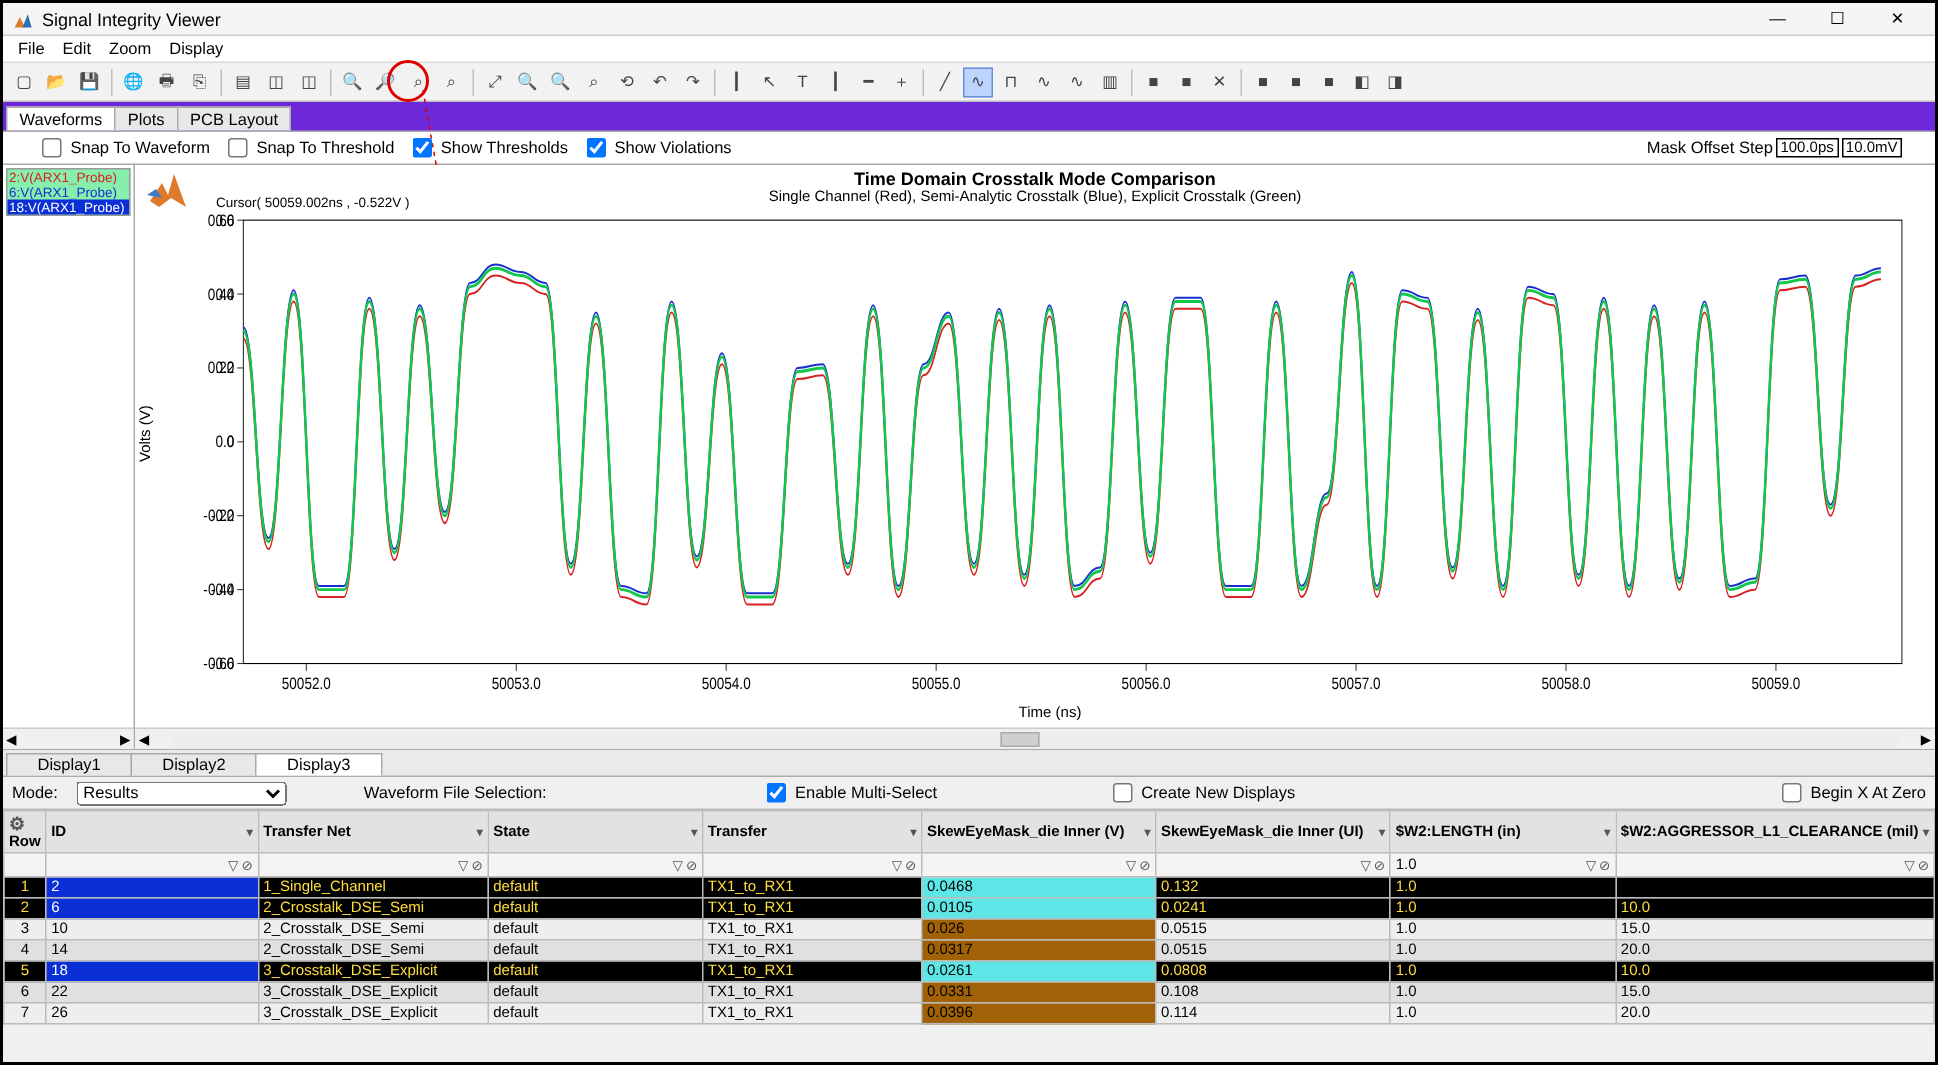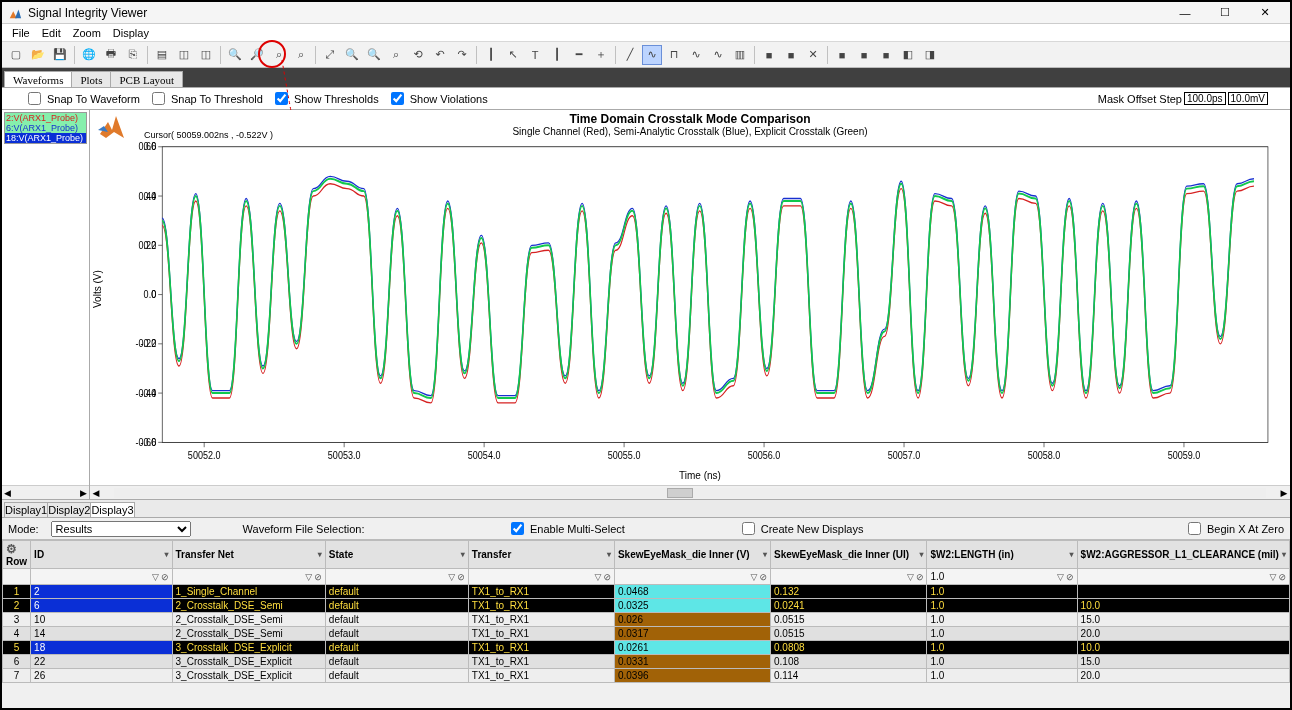--- a/index.html
+++ b/index.html
@@ -8,41 +8,41 @@
   .titlebar { height:22px; background:#f5f5f5; border-bottom:1px solid #ccc; display:flex; align-items:center; padding:0 6px; }
   .titlebar .icon { width:14px; height:14px; margin-right:6px; }
   .title-text { flex:1; font-size:12px; }
   .win-btns { display:flex; gap:2px; }
   .win-btn { width:38px; height:20px; display:flex; align-items:center; justify-content:center; font-size:11px; }
   .menubar { height:18px; display:flex; gap:4px; padding:0 6px; align-items:center; font-size:11px; border-bottom:1px solid #d8d8d8;text-align:right;}
   .menubar span { padding:1px 4px; }
   .toolbar { height:26px; display:flex; align-items:center; padding:0 4px; gap:2px; border-bottom:1px solid #bcbcbc; background:#f2f2f2; position:relative;}
   .tb-btn { width:20px; height:20px; display:flex; align-items:center; justify-content:center; border:1px solid transparent; color:#444; }
   .tb-sep { width:1px; height:18px; background:#c0c0c0; margin:0 2px; }
-  .tabstrip { height:20px; display:flex; align-items:flex-end; border-bottom:1px solid #aaa; background:#404040; padding-left:2px;font-family:Liberation Serif, serif; }
+  .tabstrip { height:20px; display:flex; align-items:flex-end; border-bottom:1px solid #aaa; background:#6d28d9; padding-left:2px; }
   .tab { padding:2px 8px 1px 8px; border:1px solid #aaa; border-bottom:none; background:#e8e8e8; margin-right:-1px; font-size:11px;}
   .tab.active { background:#fff; }
   .optionsbar { height:22px; display:flex; align-items:center; padding:0 22px; gap:8px; border-bottom:1px solid #aaa; font-size:11px;}
   .optionsbar label { display:flex; align-items:center; gap:3px; }
   .spacer { flex:1; }
   .maskbox { display:flex; align-items:flex-end; gap:2px; }
   .maskval { border:1px solid #000; padding:0 2px; font-size:10px; }
   .main { flex:1; display:flex; min-height:0; border-bottom:1px solid #aaa;}
   .sidebar { width:88px; border-right:1px solid #aaa; display:flex; flex-direction:column; background:#fff; }
   .probe-list { margin:2px; border:1px solid #999; background:#86efac; font-size:9px; line-height:10px; }
   .probe-list div { padding:0 1px; white-space:nowrap; overflow:hidden;}
   .scroll-h { height:14px; border-top:1px solid #ccc; background:#f0f0f0; display:flex; align-items:center; justify-content:space-between; padding:0 2px; font-size:9px;}
   .plotwrap { flex:1; display:flex; flex-direction:column; position:relative; background:#fff;}
   .plotheader { text-align:center; padding:2px 0 0 0; }
   .plot-title { font-weight:bold; font-size:12px;}
   .plot-sub { font-size:10px; }
   .plotarea { flex:1; position:relative; margin:0 12px 6px 32px;}
   .plotsvg { width:100%; height:100%; }
   .display-tabs { height:18px; display:flex; align-items:flex-end; border-bottom:1px solid #aaa; background:#eaeaea; padding-left:2px;}
-  .disptab { padding:1px 0; border:1px solid #aaa; border-bottom:none; background:#e8e8e8; margin-right:-1px; font-size:11px;}
+  .disptab { padding:1px 20px; border:1px solid #aaa; border-bottom:none; background:#e8e8e8; margin-right:-1px; font-size:11px;}
   .disptab.active { background:#fff; }
   .bottom { flex:0 0 190px; display:flex; flex-direction:column; background:#f0f0f0; }
   .bottombar { height:22px; display:flex; align-items:center; padding:0 6px; gap:12px; font-size:11px; border-bottom:1px solid #bbb;}
   .bottombar label { display:flex; align-items:center; gap:3px;}
   select.mode { font-size:11px; width:140px;}
   .wfs-label { font-size:11px;padding-left:40px;}
   .grid { flex:1; overflow:auto; }
   table.results { border-collapse:collapse; width:100%; font-size:10px; }
   table.results th, table.results td { border:1px solid #bbb; padding:1px 3px; white-space:nowrap; }
   table.results th { background:#e2e2e2; text-align:left; position:relative; }
@@ -422,21 +422,21 @@
               <td>0.132</td>
               <td>1.0</td>
               <td></td>
             </tr>
             <tr class="sel-blk">
               <td class="rowhead">2</td>
               <td class="blue">6</td>
               <td>2_Crosstalk_DSE_Semi</td>
               <td>default</td>
               <td>TX1_to_RX1</td>
-              <td class="cyan">0.0325</td>
+              <td class="cyan">0.0105</td>
               <td>0.0241</td>
               <td>1.0</td>
               <td>10.0</td>
             </tr>
             <tr class="normal">
               <td class="rowhead">3</td>
               <td class="">10</td>
               <td>2_Crosstalk_DSE_Semi</td>
               <td>default</td>
               <td>TX1_to_RX1</td>

